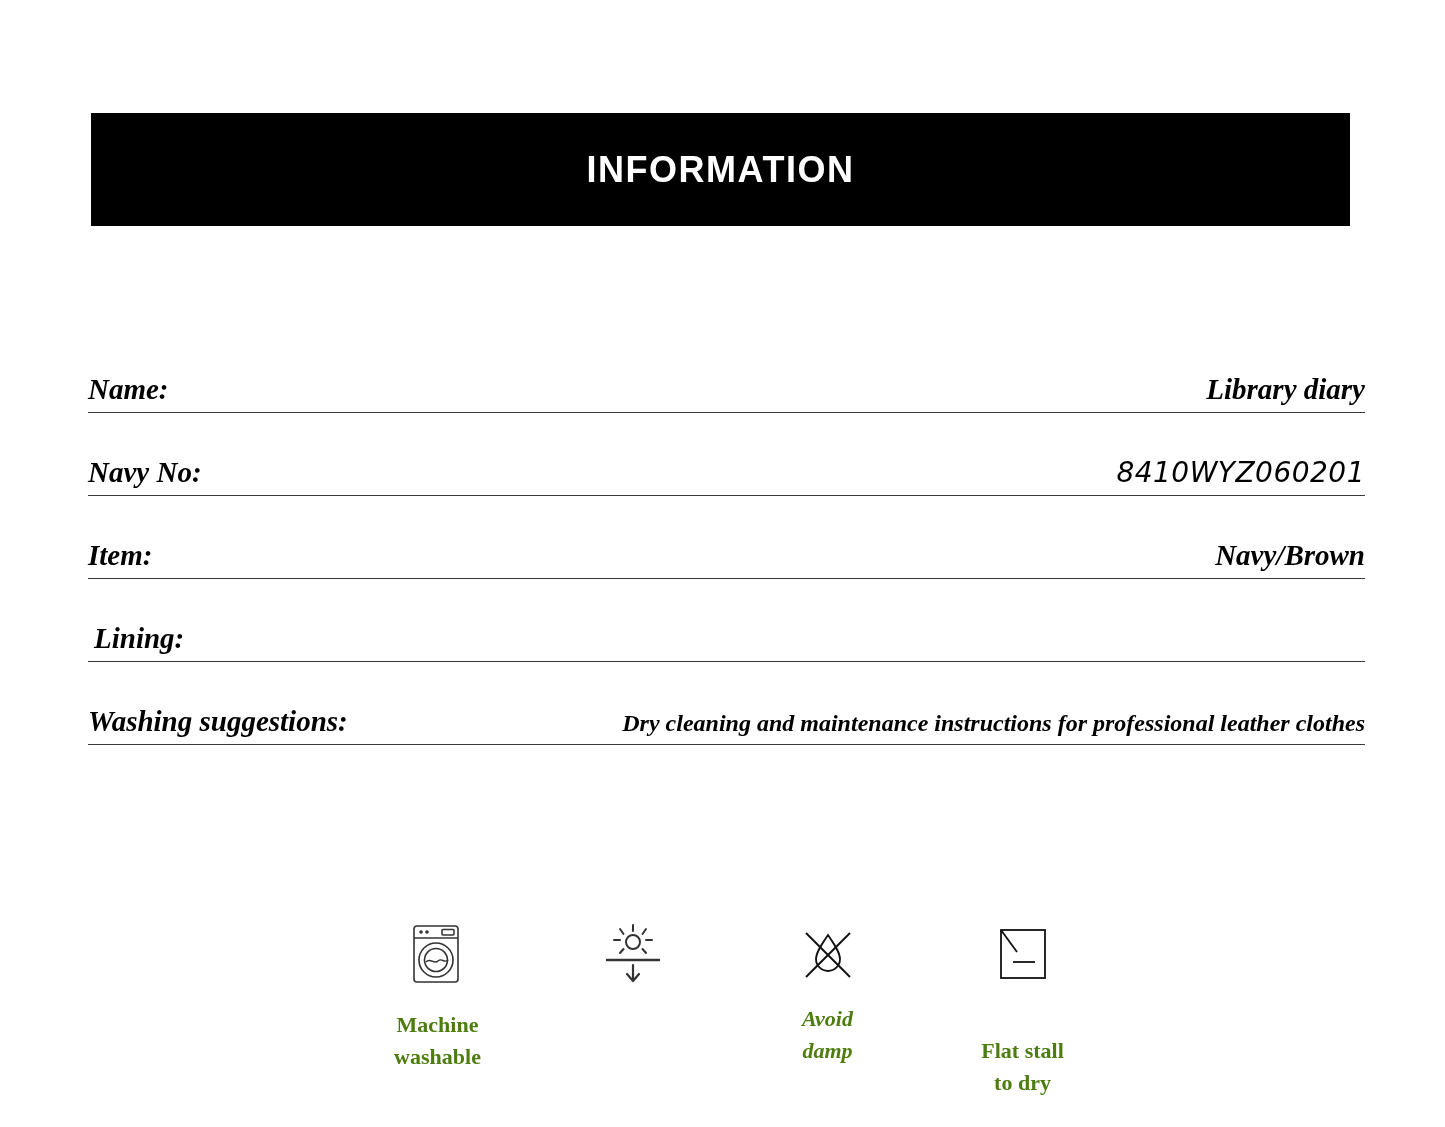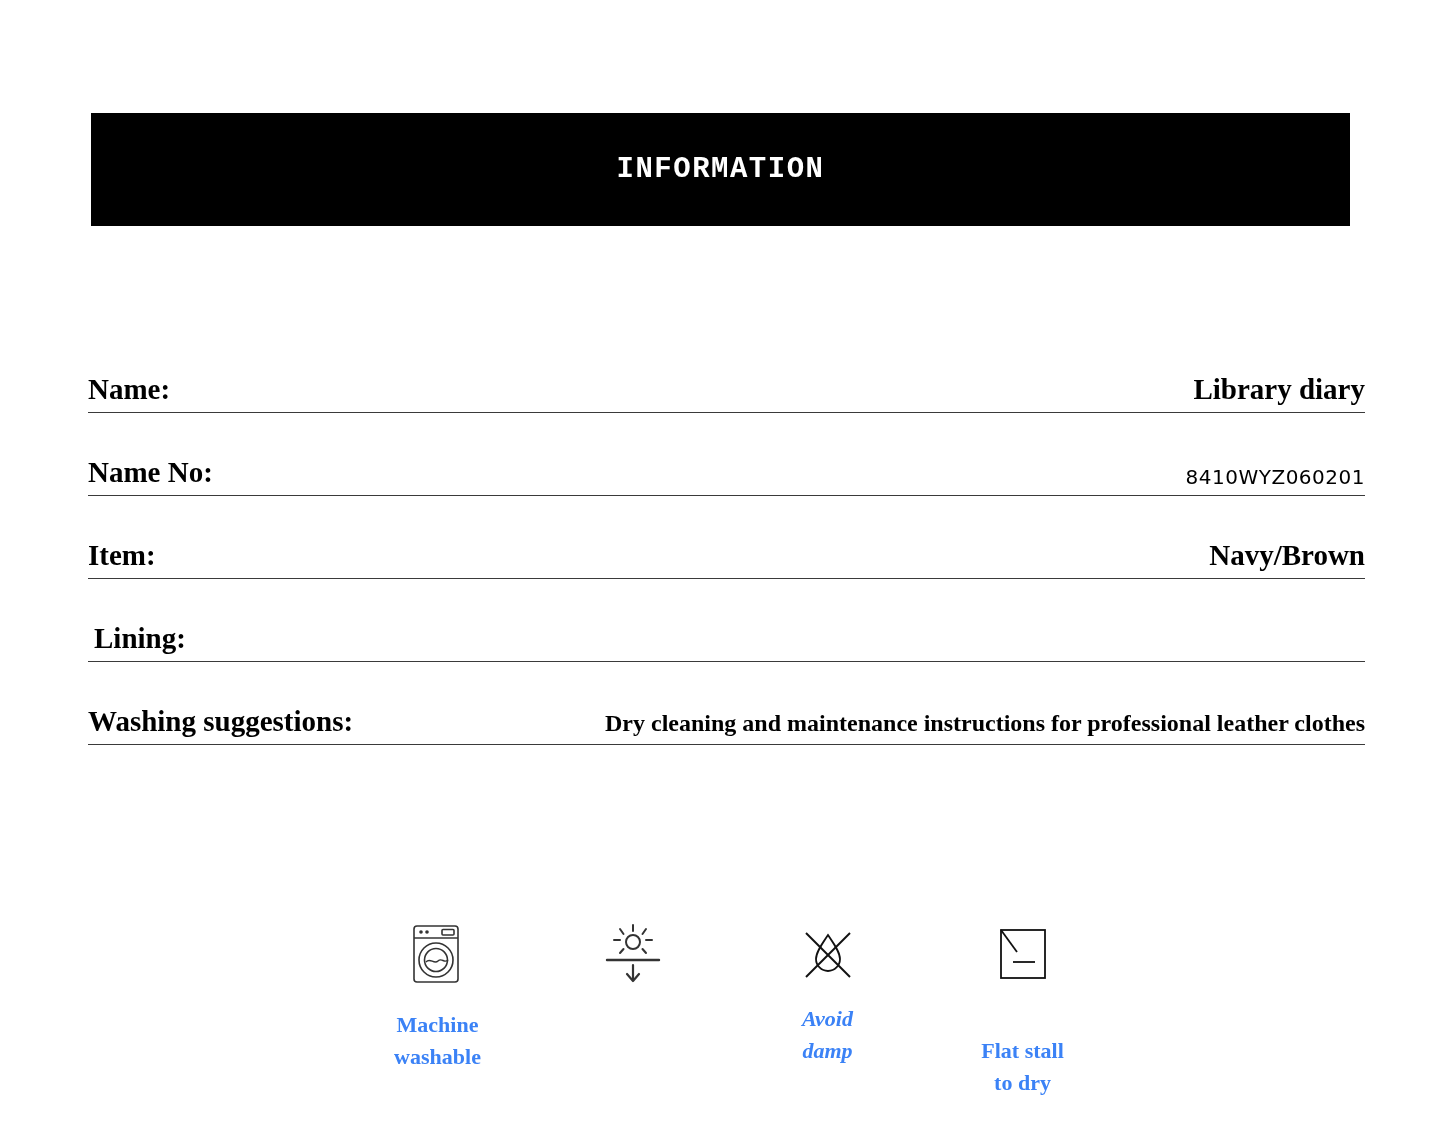--- a/index.html
+++ b/index.html
@@ -29,32 +29,33 @@
     top: 113px;
     width: 1259px;
     height: 113px;
     background: #000000;
     display: flex;
     align-items: center;
     justify-content: center;
   }
   .banner-title {
     color: #ffffff;
-    font-family: Liberation Mono, monospace;
-    font-weight: bold;
-    font-size: 29px;
+    font-family: Liberation Sans, sans-serif;
+    font-weight: bold;
+    font-size: 36px;
     letter-spacing: 1.5px;
   }
 
   
   .rows {
     position: absolute;
     left: 88px;
     top: 330px;
     width: 1277px;
+    font-style: italic;
   }
   .row {
     position: relative;
     height: 82px;
     border-bottom: 1.6px solid #3a3a3a;
     display: flex;
     align-items: flex-end;
     justify-content: space-between;
   }
   .row .label {
@@ -70,21 +71,21 @@
     font-weight: bold;
     font-size: 29px;
     line-height: 1;
     padding-bottom: 8px;
     text-align: right;
     white-space: nowrap;
   }
   .row.mono .value {
     font-family: "DejaVu Sans", "Liberation Sans", sans-serif;
     font-weight: normal;
-    font-size: 20px;
+    font-size: 28px;
     letter-spacing: 0.5px;
   }
   .row.label-indent .label { padding-left: 6px; }
   .row.washing .value {
     font-size: 24px;
     padding-bottom: 9px;
   }
   .row.washing .label { font-size: 29px; }
 
   
@@ -109,21 +110,21 @@
     align-items: center;
     justify-content: center;
   }
   .symbol .caption {
     margin-top: 16px;
     text-align: center;
     font-family: "Liberation Serif", "DejaVu Serif", serif;
     font-weight: bold;
     font-size: 22px;
     line-height: 1.45;
-    color: #3b82f6;
+    color: #4d7c0f;
     white-space: pre-line;
   }
   .symbol.s2 .caption { margin-top: 12px; }
   .symbol.s3 .caption { margin-top: 10px; font-style: italic; }
   .symbol.s4 .caption { margin-top: 42px; }
 </style>
 </head>
 <body>
 
 <div class="page">
@@ -133,21 +134,21 @@
   </div>
 
   <div class="rows">
 
     <div class="row">
       <div class="label">Name:</div>
       <div class="value">Library diary</div>
     </div>
 
     <div class="row mono">
-      <div class="label">Name No:</div>
+      <div class="label">Navy No:</div>
       <div class="value">8410WYZ060201</div>
     </div>
 
     <div class="row">
       <div class="label">Item:</div>
       <div class="value">Navy/Brown</div>
     </div>
 
 
     <div class="row label-indent">

